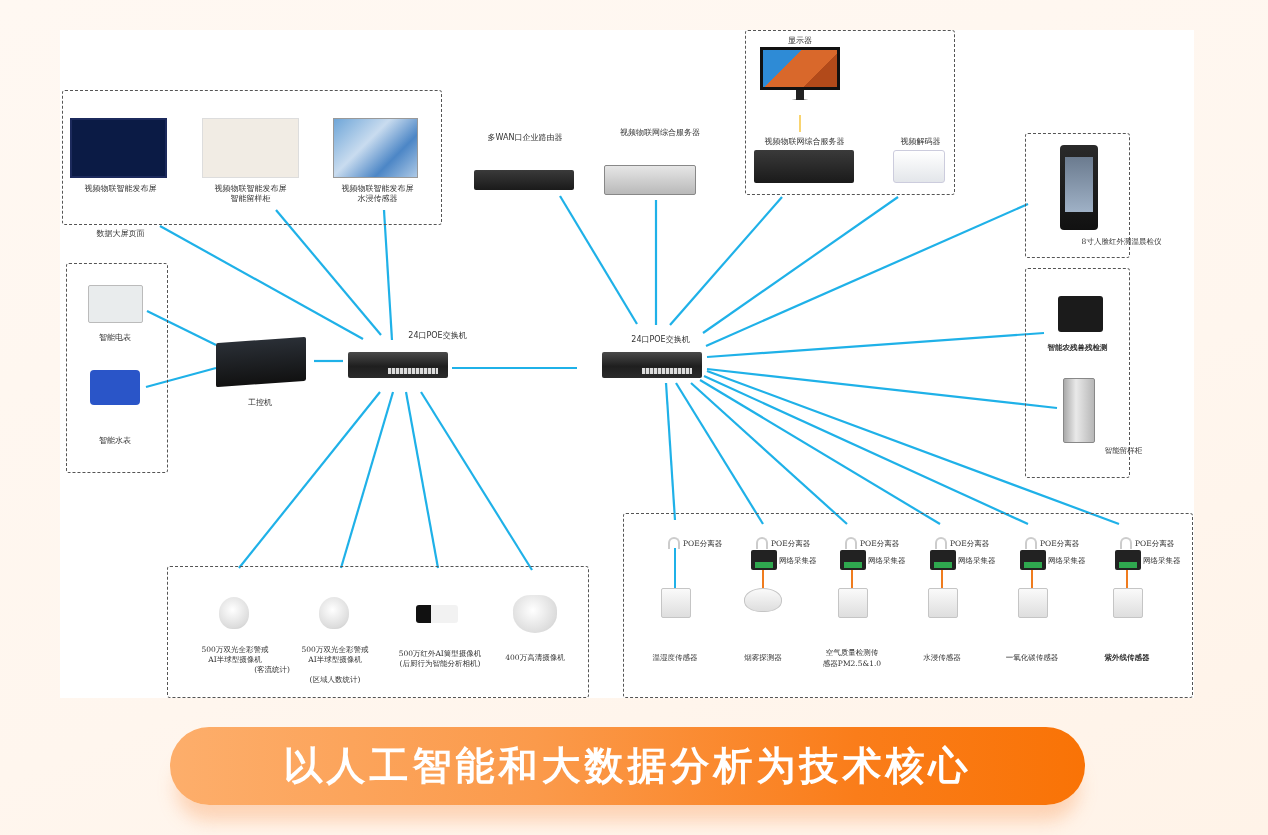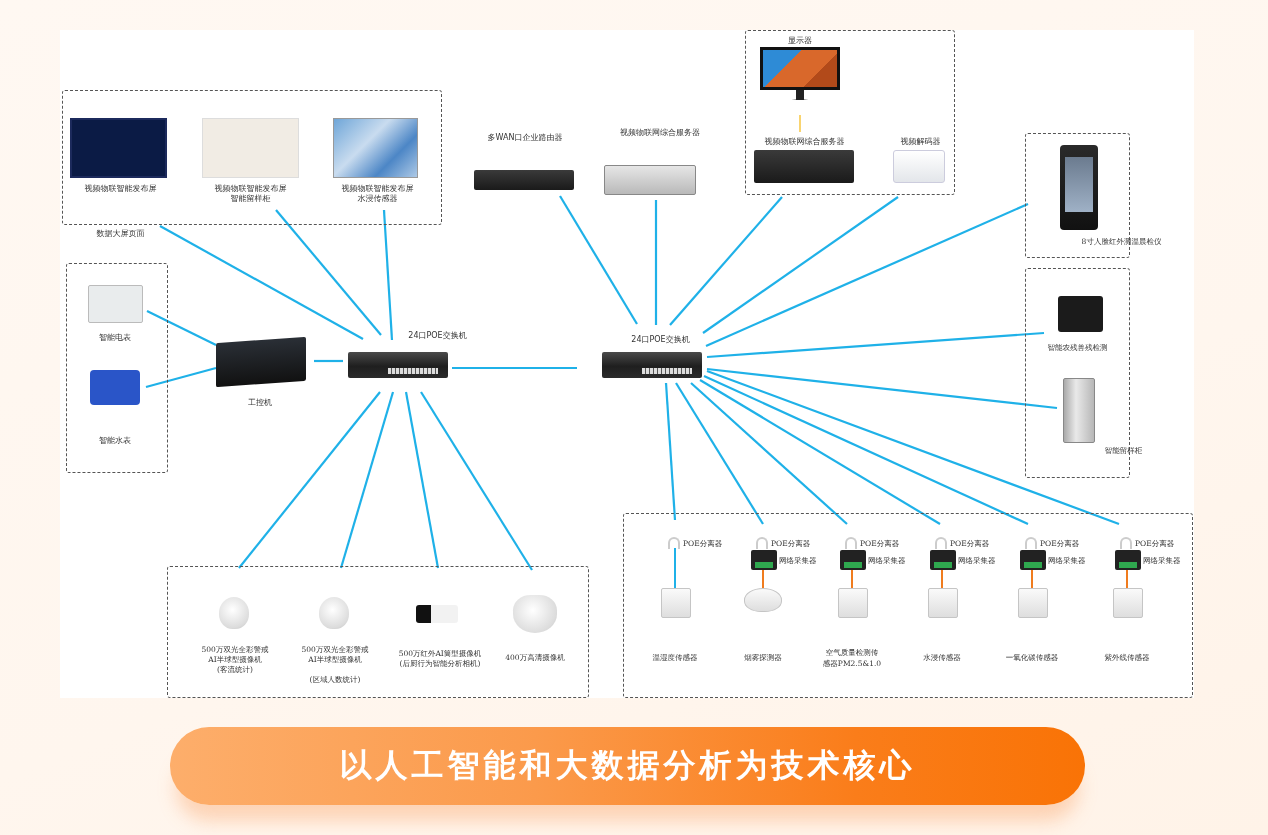--- a/index.html
+++ b/index.html
@@ -48,21 +48,21 @@
   .icon-poe { position: absolute; width: 12px; height: 12px; border: 2px solid #ccc; border-bottom: none; border-radius: 6px 6px 0 0; }
 
   #banner {
     position: absolute; left: 170px; top: 727px; width: 915px; height: 78px; border-radius: 40px;
     background: linear-gradient(90deg, #fdae6b 0%, #fb9a4b 40%, #fa7d1a 75%, #f97306 100%);
     display: flex; align-items: center; justify-content: center;
     box-shadow: 0 22px 18px -6px rgba(250,150,80,0.35);
   }
   #banner-text {
     color: #ffffff; font-family: "DejaVu Sans", "Liberation Sans", sans-serif; font-weight: bold;
-    font-size: 32px; letter-spacing: 4px;
+    font-size: 39px; letter-spacing: 4px;
   }
 </style>
 </head>
 <body>
 
 <div id="canvas"></div>
 
 <svg id="links" xmlns="http://www.w3.org/2000/svg">
     <line x1="160" y1="226" x2="363" y2="339" stroke="#1fb1e8" stroke-width="2.2"></line>
     <line x1="276" y1="210" x2="381" y2="335" stroke="#1fb1e8" stroke-width="2.2"></line>
@@ -123,21 +123,21 @@
 <div class="dev decoder" style="left:893px;top:150px;width:52px;height:33px;"></div>
 
 <div class="group" style="left:1025px;top:133px;width:105px;height:125px;"></div>
 <div class="dev tablet" style="left:1060px;top:145px;width:38px;height:85px;">
     <div class="face"></div>
   </div>
 <div class="lbl serif" style="left:1030px;top:236px;width:95px;margin-left:44px;">8寸人脸红外测温晨检仪</div>
 
 <div class="group" style="left:1025px;top:268px;width:105px;height:210px;"></div>
 <div class="dev case" style="left:1058px;top:296px;width:45px;height:36px;"></div>
-<div class="lbl serif" style="left:1030px;top:342px;width:95px;">智能农残兽残检测</div>
+<div class="lbl serif" style="left:1030px;top:342px;width:95px;font-weight:bold;">智能农残兽残检测</div>
 <div class="dev cabinet" style="left:1063px;top:378px;width:32px;height:65px;"></div>
 <div class="lbl serif" style="left:1076px;top:445px;width:95px;">智能留样柜</div>
 
 <div class="group" style="left:66px;top:263px;width:102px;height:210px;"></div>
 <div class="dev meter-e" style="left:88px;top:285px;width:55px;height:38px;"></div>
 <div class="lbl" style="left:80px;top:332px;width:70px;">智能电表</div>
 <div class="dev meter-w" style="left:90px;top:370px;width:50px;height:35px;"></div>
 <div class="lbl" style="left:80px;top:403px;width:70px;margin-top:32px;">智能水表</div>
 
 <div class="dev ipc" style="left:216px;top:340px;width:90px;height:44px;transform:skewY(-4deg);"></div>
@@ -149,21 +149,21 @@
   </div>
 <div class="lbl" style="left:618px;top:334px;width:85px;">24口POE交换机</div>
 <div class="dev switch" style="left:602px;top:352px;width:100px;height:26px;">
     <div class="ports"></div>
   </div>
 
 <div class="group" style="left:167px;top:566px;width:422px;height:132px;"></div>
 <div class="dev dome" style="left:219px;top:597px;width:30px;height:32px;"></div>
 <div class="lbl serif" style="left:180px;top:644px;width:110px;">500万双光全彩警戒</div>
 <div class="lbl serif" style="left:180px;top:654px;width:110px;">AI半球型摄像机</div>
-<div class="lbl serif" style="left:180px;top:664px;width:110px;">(客流统计)</div>
+<div class="lbl serif" style="left:180px;top:664px;width:110px;text-align:right;">(客流统计)</div>
 <div class="dev dome" style="left:319px;top:597px;width:30px;height:32px;"></div>
 <div class="lbl serif" style="left:280px;top:644px;width:110px;">500万双光全彩警戒</div>
 <div class="lbl serif" style="left:280px;top:654px;width:110px;">AI半球型摄像机</div>
 <div class="lbl serif" style="left:280px;top:664px;width:110px;margin-top:10px;">(区域人数统计)</div>
 <div class="dev bullet" style="left:416px;top:605px;width:42px;height:18px;"></div>
 <div class="lbl serif" style="left:380px;top:648px;width:120px;">500万红外AI筒型摄像机</div>
 <div class="lbl serif" style="left:380px;top:658px;width:120px;">(后厨行为智能分析相机)</div>
 <div class="dev dome" style="left:513px;top:595px;width:44px;height:38px;border-radius:40% 40% 50% 50%;"></div>
 <div class="lbl serif" style="left:490px;top:652px;width:90px;">400万高清摄像机</div>
 
@@ -196,18 +196,18 @@
     <div class="lbl serif" style="left:1040px;top:538px;width:45px;text-align:left;">POE分离器</div>
     <div class="dev collector" style="left:1020px;top:550px;width:26px;height:20px;"></div>
     <div class="lbl serif" style="left:1048px;top:555px;width:50px;text-align:left;">网络采集器</div>
     <div class="dev sensor-box" style="left:1018px;top:588px;width:30px;height:30px;"></div>
     <div class="lbl serif" style="left:987px;top:652px;width:90px;">一氧化碳传感器</div>
     <div class="icon-poe" style="left:1120px;top:537px;"></div>
     <div class="lbl serif" style="left:1135px;top:538px;width:45px;text-align:left;">POE分离器</div>
     <div class="dev collector" style="left:1115px;top:550px;width:26px;height:20px;"></div>
     <div class="lbl serif" style="left:1143px;top:555px;width:50px;text-align:left;">网络采集器</div>
     <div class="dev sensor-box" style="left:1113px;top:588px;width:30px;height:30px;"></div>
-    <div class="lbl serif" style="left:1082px;top:652px;width:90px;">紫外线传感器</div>
+    <div class="lbl serif" style="left:1082px;top:652px;width:90px;font-weight:bold;">紫外线传感器</div>
   </div>
 
 <div id="banner">
   <span id="banner-text">以人工智能和大数据分析为技术核心</span>
 </div>
 
 </body></html>

